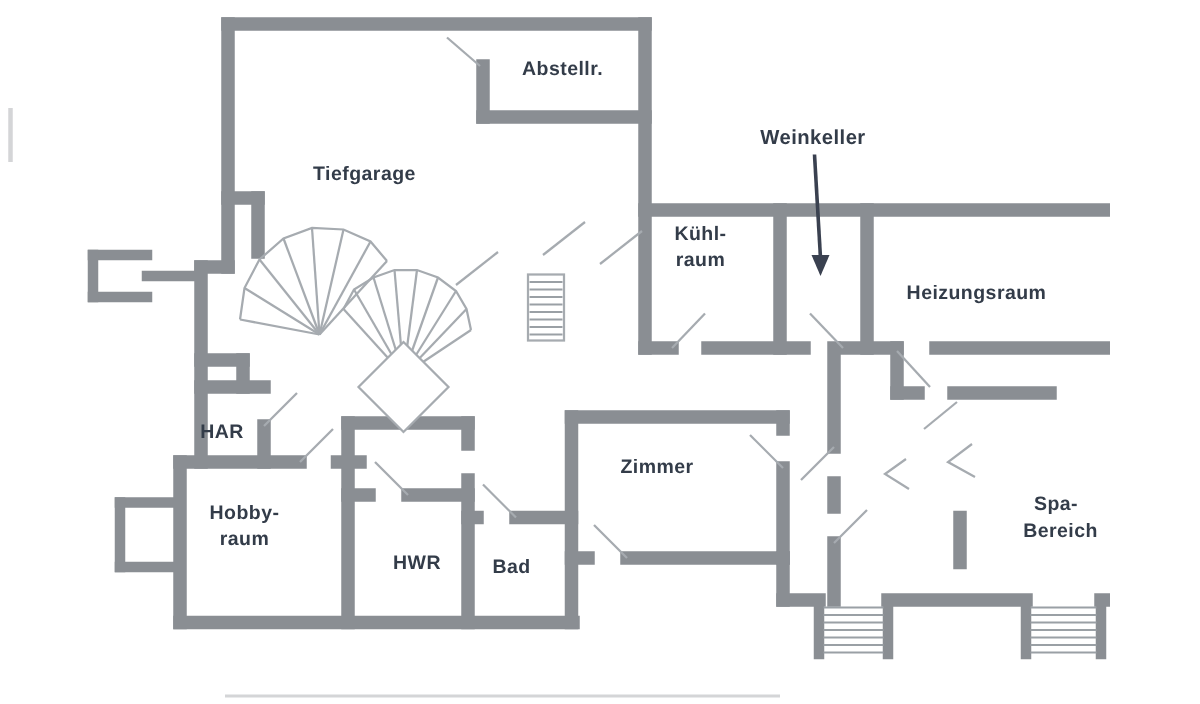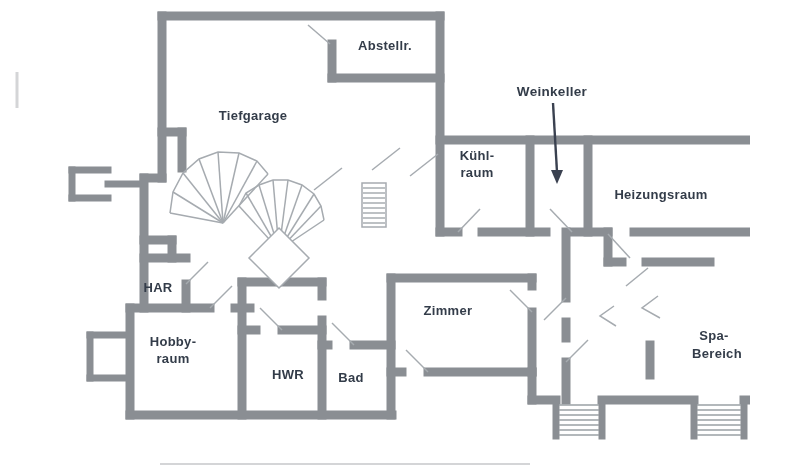--- a/index.html
+++ b/index.html
@@ -1,20 +1,19 @@
 <!DOCTYPE html>
 <html><head>
 <meta charset="utf-8">
 <style>
   html,body { margin:0; padding:0; background:#ffffff; }
   .page {
     width:740px; height:469px; position:relative; overflow:hidden;
     background:#ffffff;
     font-family:"Liberation Sans", sans-serif;
-    margin-left:10px;
   }
   svg { display:block; }
   .wall  { stroke:#8a8e93; stroke-width:9; fill:none; stroke-linecap:square; }
   .wall7 { stroke:#8a8e93; stroke-width:7; fill:none; stroke-linecap:square; }
   .thin  { stroke:#a6abb0; stroke-width:1.5; fill:none; }
   .door  { stroke:#a6abb0; stroke-width:1.5; fill:none; }
   .tread { stroke:#9aa0a5; stroke-width:1.3; fill:none; }
   .diamond { fill:#ffffff; stroke:#a6abb0; stroke-width:1.5; }
   .label { font-weight:bold; font-size:13px; fill:#333c49; text-anchor:middle;
            font-family:"Liberation Sans", sans-serif; letter-spacing:.3px; }

